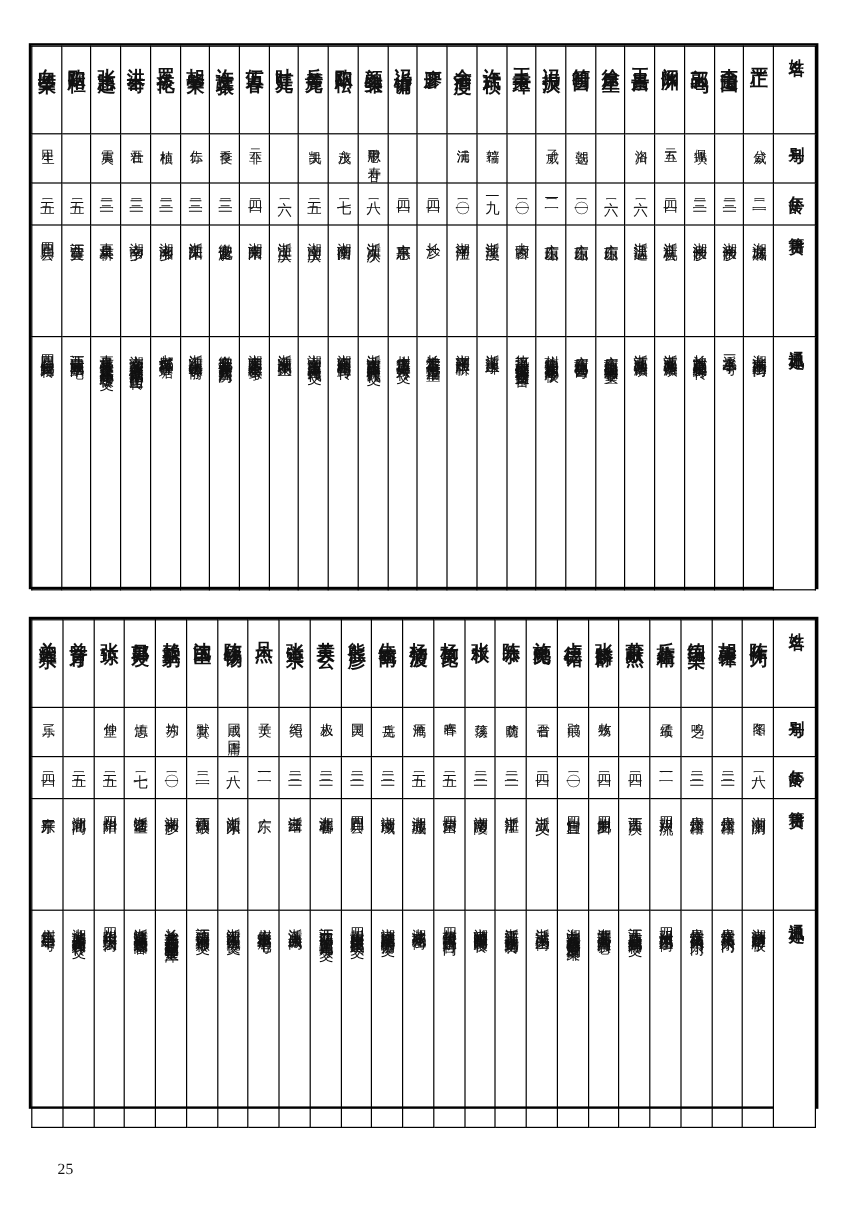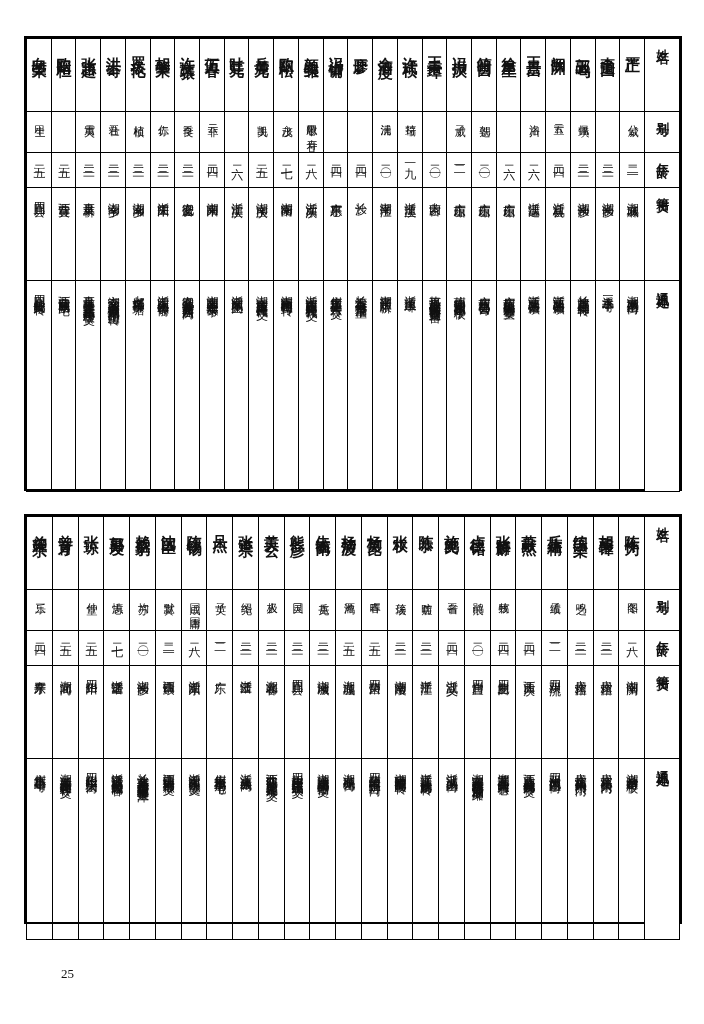--- a/index.html
+++ b/index.html
@@ -76,21 +76,21 @@
   tr.r-origin td { height: 92px; }
   tr.r-addr td { height: 210px; }
   #roster-bottom tr.r-addr td { height: 180px; }
 
   td.labelcol {
     width: 34px;
     background: #fff;
   }
   .pagenum {
     position: absolute;
-    left: 61px;
+    left: 48px;
     top: 966px;
     font-size: 13px;
     font-family: "Liberation Serif", "DejaVu Serif", serif;
     color: #111;
   }
 </style>
 </head>
 <body>
 
 <div class="page">

